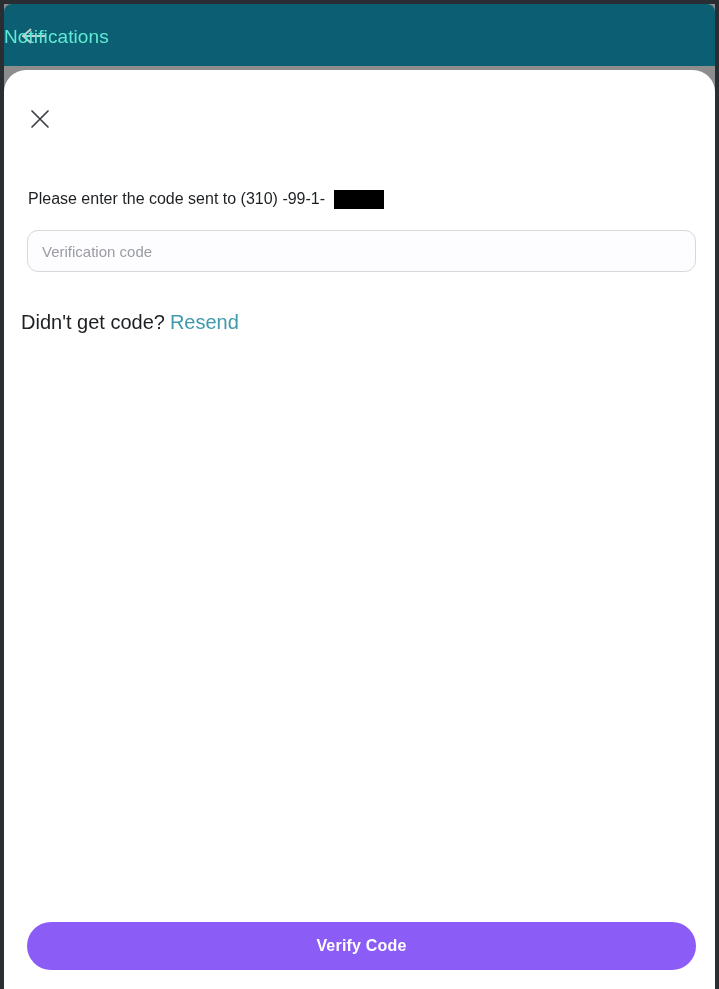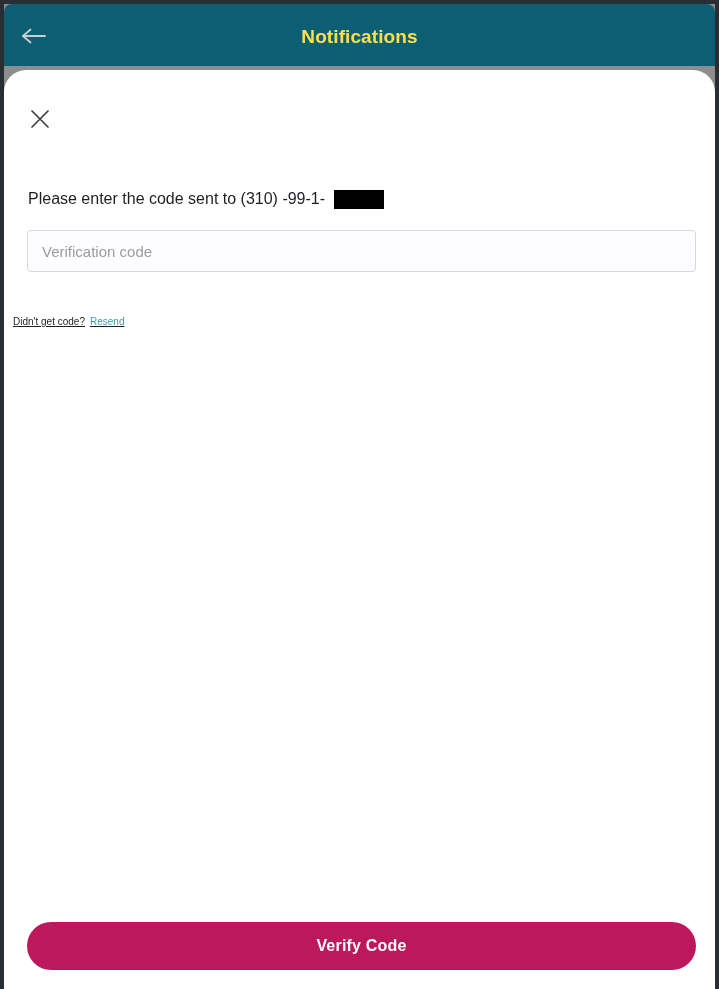--- a/index.html
+++ b/index.html
@@ -71,24 +71,23 @@
     align-items: center;
     justify-content: center;
     cursor: pointer;
   }
   .appbar-back svg { display: block; }
   .appbar-title {
     position: absolute;
     left: 0;
     right: 0;
     top: 21px;
-    text-align: center;
-    color: #fde047;
+    color: #5eead4;
     font-size: 19px;
-    font-weight: 700;
+    font-weight: 400;
     letter-spacing: 0.1px;
     line-height: 24px;
   }
 
   
   .sheet {
     position: absolute;
     left: 4px;
     top: 70px;
     width: 711px;
@@ -145,56 +144,55 @@
   }
 
   .code-input {
     position: absolute;
     left: 23px;
     top: 160px;
     width: 669px;
     height: 42px;
     box-sizing: border-box;
     border: 1px solid #d6d8dc;
-    border-radius: 4px;
+    border-radius: 11px;
     background: #fdfdff;
     padding: 0 14px;
     font-family: "Liberation Sans", sans-serif;
     font-size: 15px;
     color: #1d2023;
     outline: none;
   }
   .code-input::placeholder {
     color: #9a9ca1;
     font-size: 15px;
   }
 
   .resend-row {
     position: absolute;
-    left: 9px;
+    left: 17px;
     top: 242px;
-    font-size: 10px;
+    font-size: 20px;
     color: #1d2023;
     line-height: 20px;
-    text-decoration: underline;
   }
   .resend-link {
     color: #3f9aab;
     margin-left: 5px;
     cursor: pointer;
     text-decoration: none;
   }
 
   .verify-btn {
     position: absolute;
     left: 23px;
     top: 852px;
     width: 669px;
     height: 48px;
-    background: #be185d;
+    background: #8b5cf6;
     border: none;
     border-radius: 26px;
     color: #ffffff;
     font-family: "Liberation Sans", sans-serif;
     font-size: 16px;
     font-weight: 700;
     letter-spacing: 0.2px;
     cursor: pointer;
   }
 </style>

